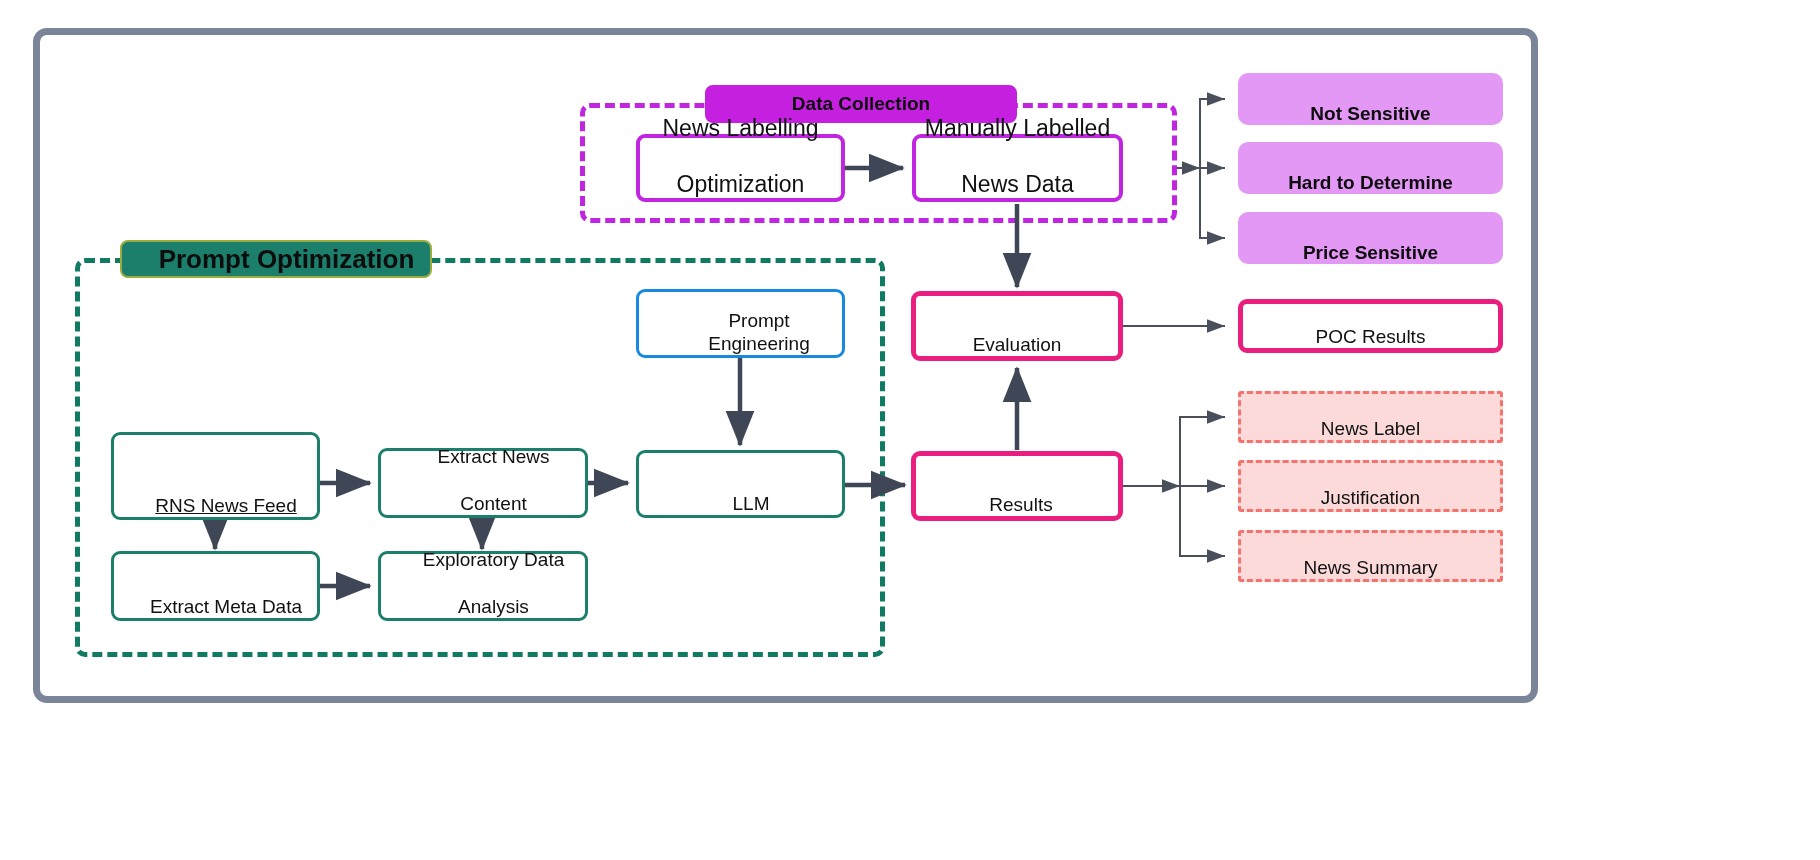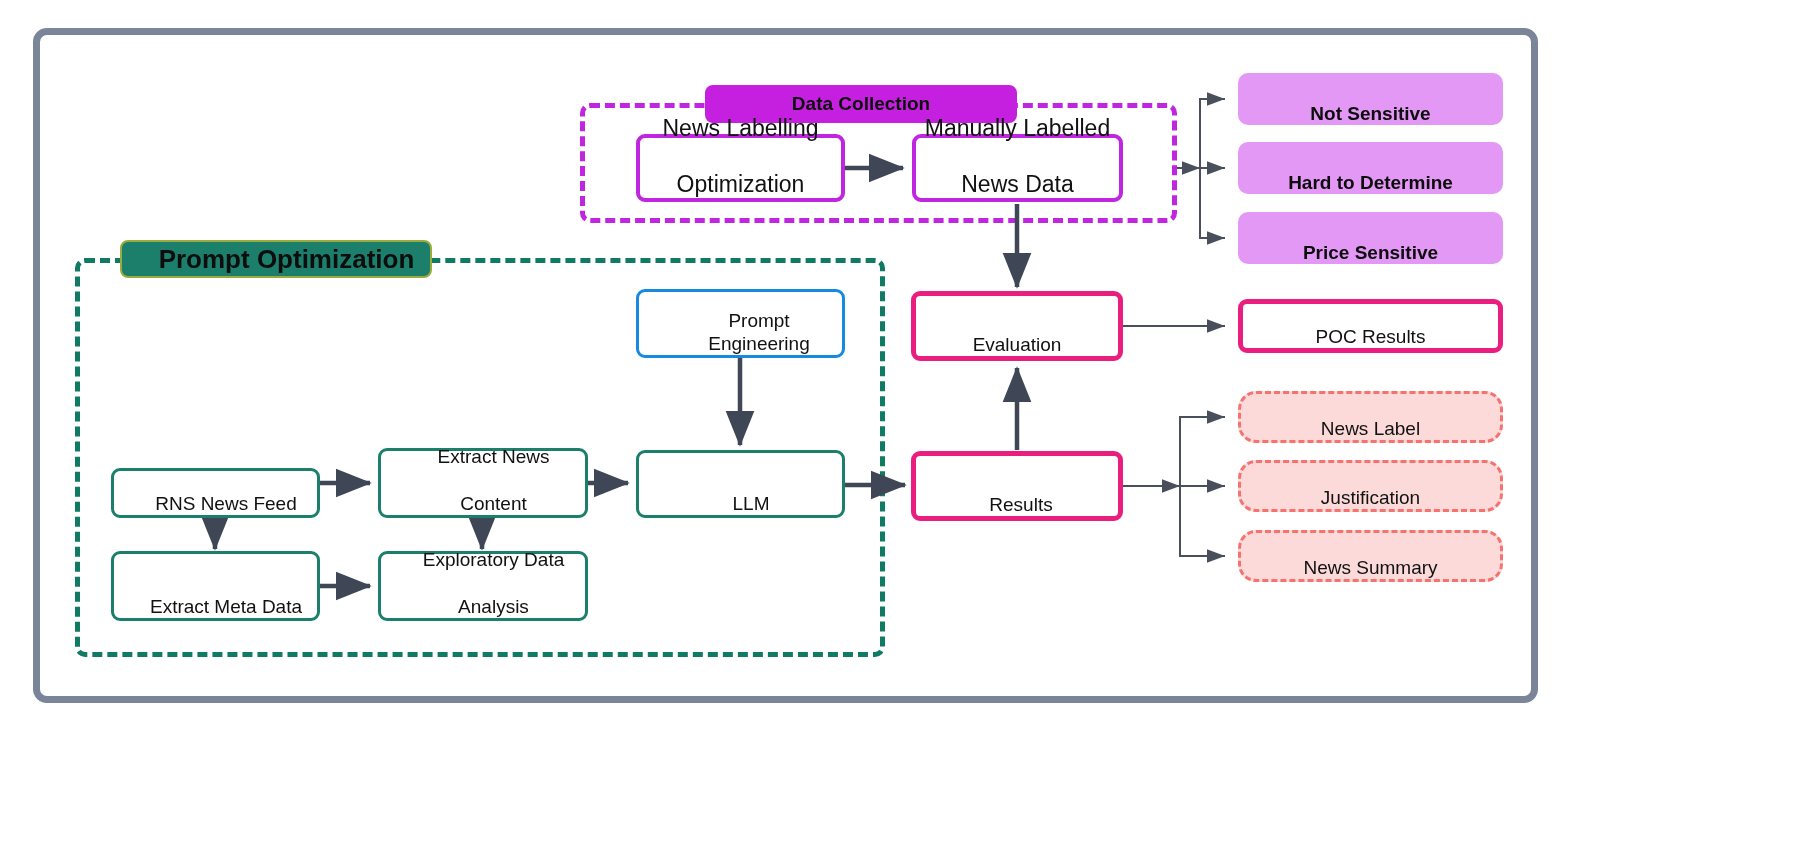--- a/index.html
+++ b/index.html
@@ -27,21 +27,21 @@
      justify-content:center;border-radius:8px;font-weight:bold;color:#0d0d0d;}
   .title-purple{background:#c51fe0;border:2px solid #c51fe0;font-size:19px;}
   .title-teal{background:#1b7f6c;border:2px solid #9aad3c;font-size:26px;padding-left:21px;}
 
   
   .n-purple{border:4px solid #c026e0;color:#111;font-size:23px;}
   .n-teal{border:3.5px solid #1b7f6c;color:#111;font-size:19px;padding-left:21px;}
   .n-blue{border:3.5px solid #1789e0;color:#111;font-size:19px;padding-left:37px;}
   .n-pink{border:5px solid #e91e7e;color:#111;font-size:19px;}
   .n-violet-fill{background:#e398f5;border:none;color:#0d0d0d;font-weight:bold;font-size:19px;border-radius:10px;}
-  .n-pinkdash{background:#fcdada;border:3px dash;border:3px dashed #f4736e;color:#111;font-size:19px;border-radius:18px;}
+  .n-pinkdash{background:#fcdada;border:3px dash;border:3px dashed #f4736e;color:#111;font-size:19px;border-radius:3px;}
   .n-pinkdash{border-style:dashed;}
 </style>
 </head>
 <body>
 
 <div id="stage">
 
   <div id="frame"></div>
 
   <div class="group-dash grp-purple" style="left:580px;top:103px;width:597px;height:120px;"></div>
@@ -126,21 +126,21 @@
     <span>Hard to Determine</span>
   </div>
   <div class="node n-violet-fill" style="left:1238px;top:212px;width:265px;height:52px;">
     <span>Price Sensitive</span>
   </div>
 
   <div class="node n-blue" style="left:636px;top:289px;width:209px;height:69px;">
     <span>Prompt Engineering</span>
   </div>
 
-  <div class="node n-teal" style="left:111px;top:468px;width:209px;height:50px;">
+  <div class="node n-teal" style="left:111px;top:432px;width:209px;height:88px;text-decoration:underline;">
     <span>RNS News Feed</span>
   </div>
 
   <div class="node n-teal" style="left:378px;top:448px;width:210px;height:70px;">
     <span>
       <span>Extract News</span><br>
       <span>Content</span>
     </span>
   </div>
 

